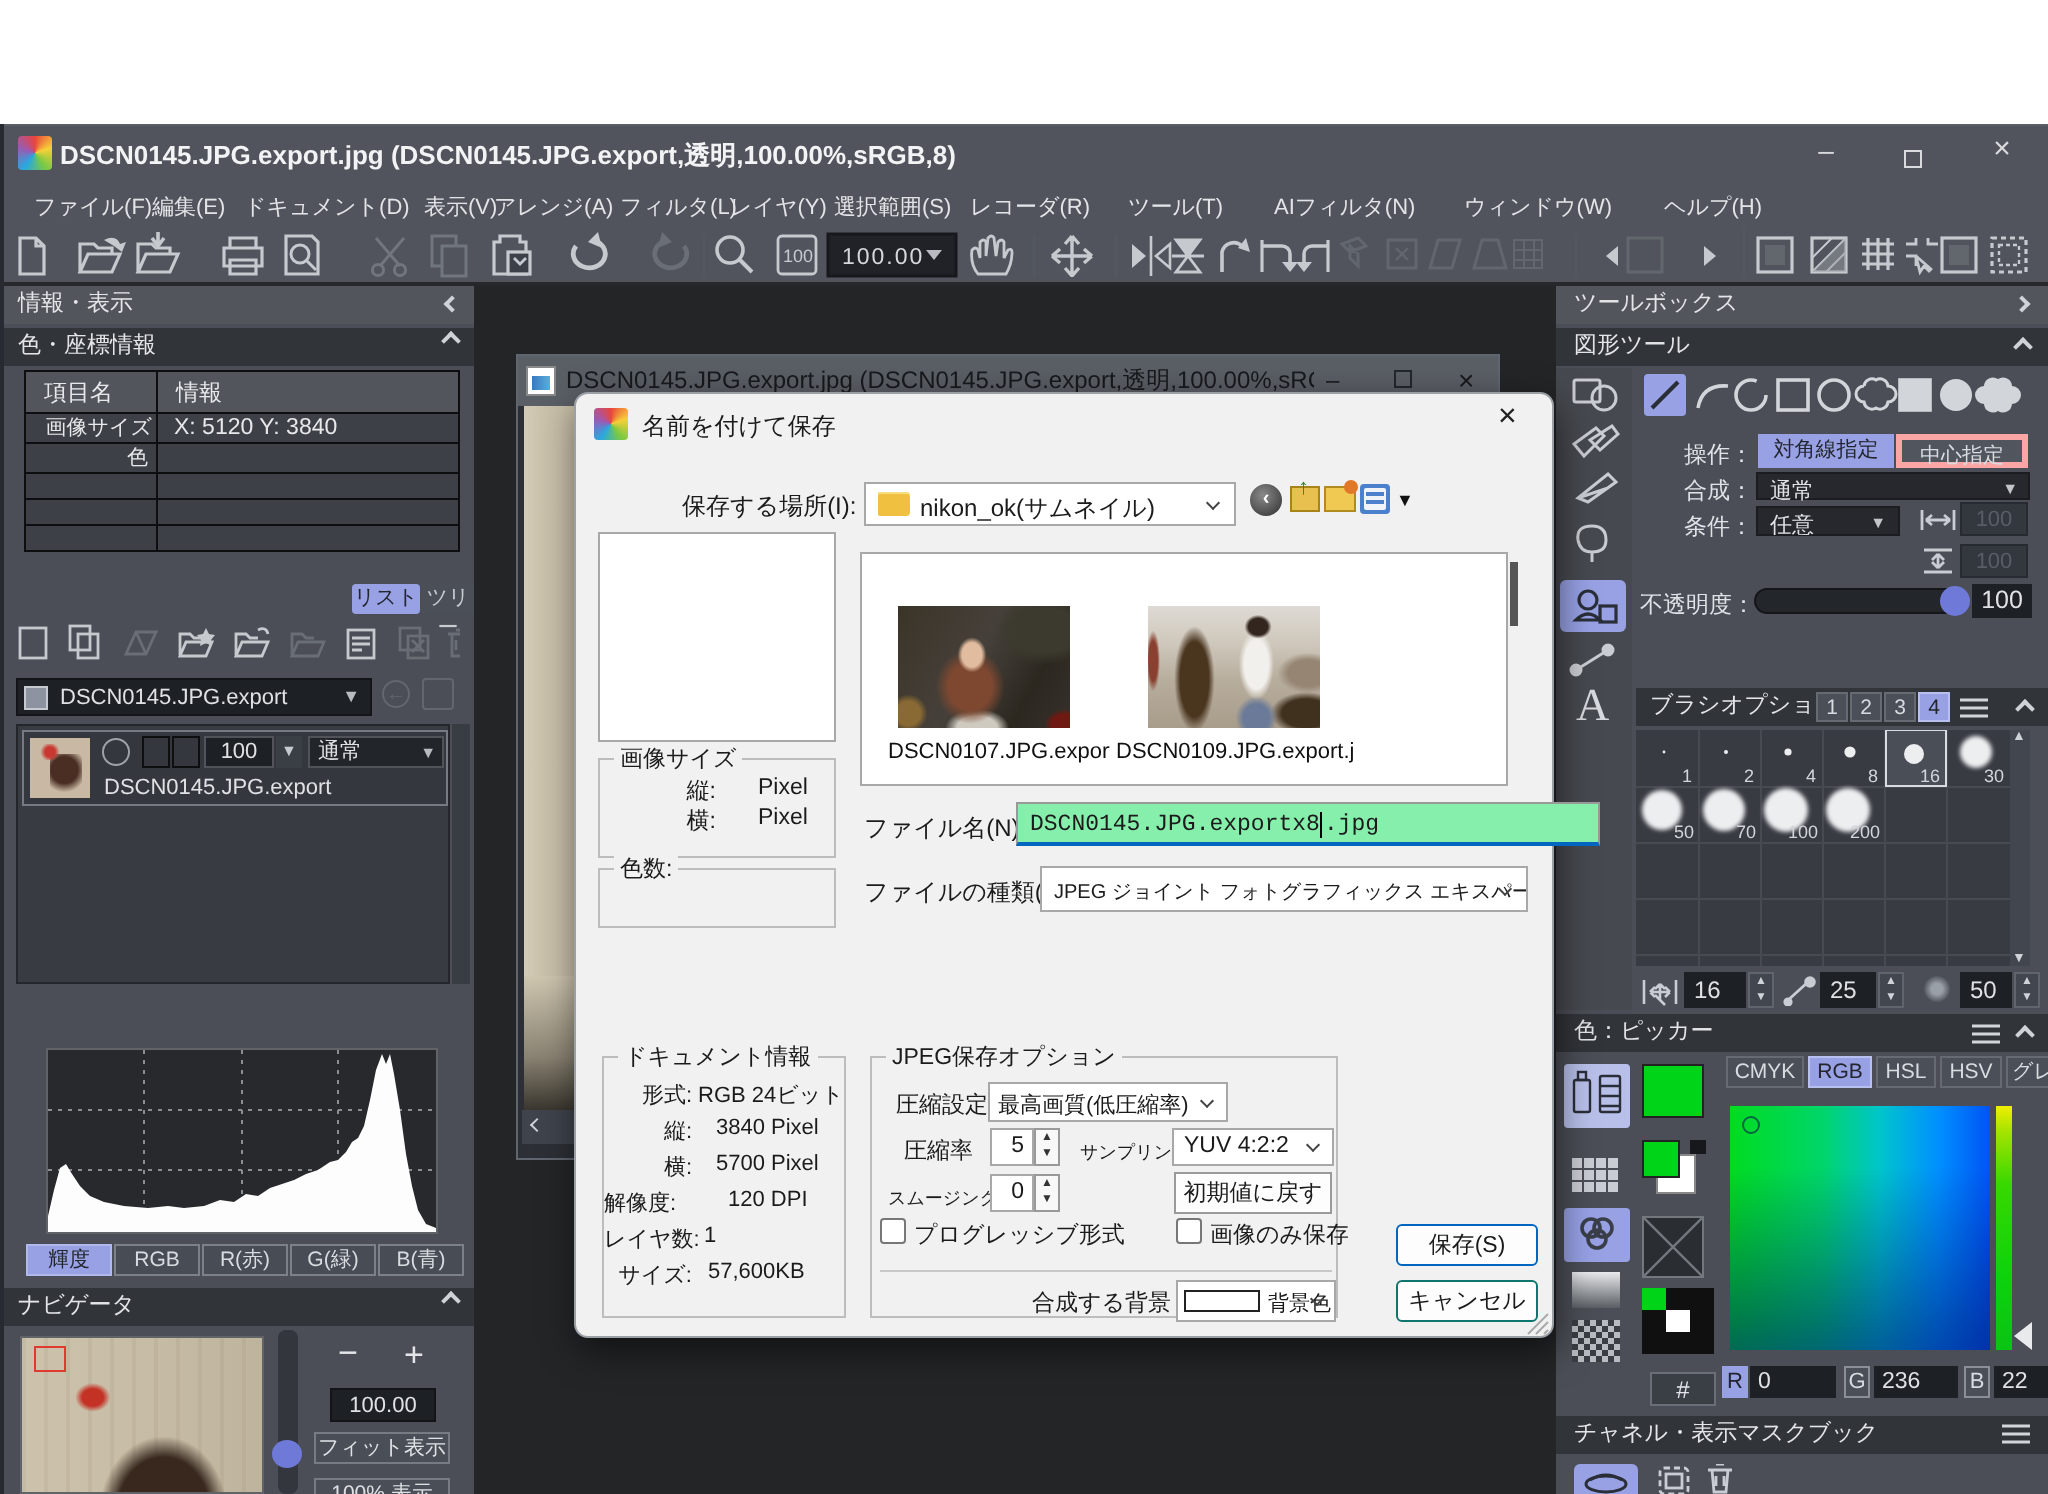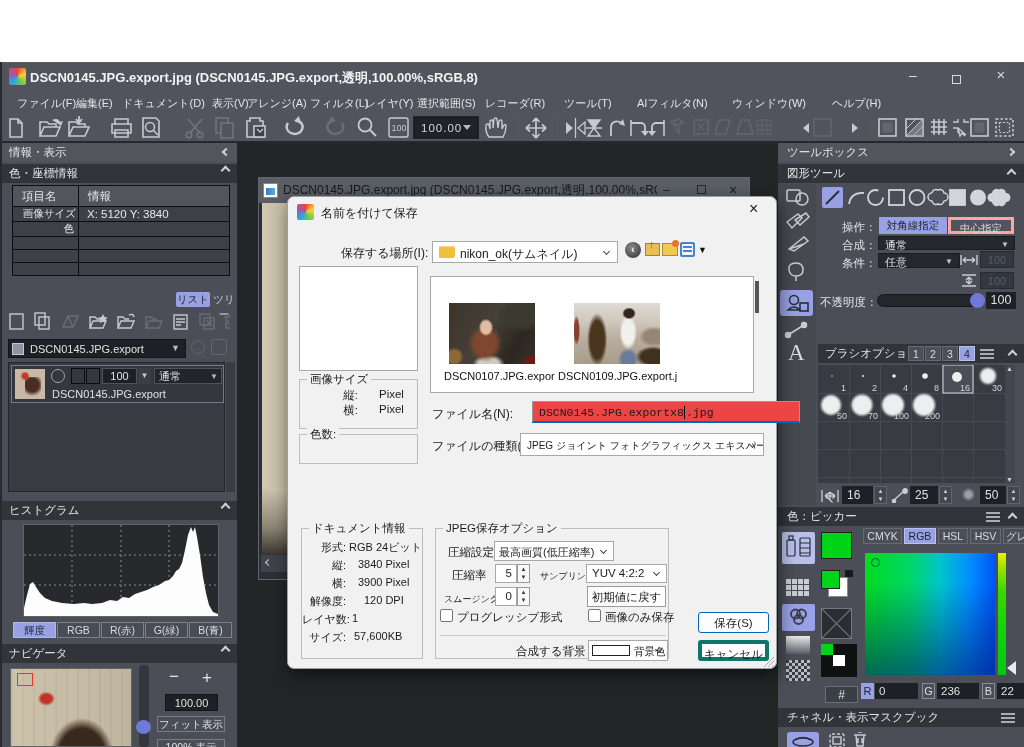--- a/index.html
+++ b/index.html
@@ -244,21 +244,20 @@
         <div class="abs" style="left:39px;top:3px;width:14px;height:14px;border-radius:50%;border:1.5px solid #9da1a8"></div>
         <div class="abs" style="left:59px;top:2px;width:14px;height:16px;border:1.5px solid #0d0e10"></div>
         <div class="abs" style="left:74px;top:2px;width:14px;height:16px;border:1.5px solid #0d0e10"></div>
         <div class="abs" style="left:90px;top:2px;width:35px;height:16px;background:#1d2024;border:1px solid #50545a;color:#dfe1e4;font-size:11px;text-align:center;line-height:15px">100</div>
         <div class="abs" style="left:126px;top:2px;width:13px;height:16px;background:#3a3e45;color:#c6cad0;font-size:8px;text-align:center;line-height:16px">▼</div>
         <div class="abs" style="left:142px;top:2px;width:68px;height:16px;background:#22252a;border:1px solid #50545a;color:#dfe1e4;font-size:11px;padding-left:4px;line-height:15px">通常<span style="float:right;font-size:8px;margin-right:3px;color:#b8bbc0">▼</span></div>
         <div class="abs" style="left:40px;top:22px;color:#dfe1e4;font-size:11px">DSCN0145.JPG.export</div>
       </div>
     </div>
     <div class="abs" style="left:226px;top:219px;width:9px;height:130px;background:#383c43"></div>
-    <div class="phead" style="top:358px">ヒストグラム<span class="chev chU"></span></div>
     <div id="histo" class="abs" style="left:23px;top:381px;width:196px;height:93px;background:#28292c;border:1px solid #606469">
       <svg width="194" height="91">
         <g stroke="#8a8e94" stroke-width="1" stroke-dasharray="2 3">
           <line x1="48" y1="0" x2="48" y2="91"></line>
             <line x1="97" y1="0" x2="97" y2="91"></line>
             <line x1="145" y1="0" x2="145" y2="91"></line>
           <line x1="0" y1="30" x2="194" y2="30"></line>
             <line x1="0" y1="60" x2="194" y2="60"></line>
         </g>
         <path d="M0 91 L0 83 L3 70 L6 59 L9 57 L12 62 L16 68 L21 73 L28 76 L38 78 L50 79 L60 78 L68 79 L78 78 L86 75 L93 76 L99 72 L105 73 L111 69 L117 67 L123 65 L129 62 L135 60 L141 56 L145 55 L149 51 L152 46 L155 44 L158 38 L161 25 L164 10 L167 2 L169 7 L171 2 L173 12 L176 30 L179 52 L182 68 L185 80 L189 87 L194 89 L194 91 Z" fill="#fdfdfd"></path>
@@ -348,21 +347,21 @@
 
     <div class="abs" style="left:64px;top:77px;font-size:11.5px;color:#dfe2e6">操作：</div>
     <div class="abs" style="left:101px;top:74px;width:68px;height:17px;background:#97a1e4;color:#23262e;font-size:10.5px;text-align:center;line-height:17px">対角線指定</div>
     <div class="abs" style="left:170px;top:74px;width:66px;height:17px;background:#50555e;border:3px solid #fca5a5;color:#d8dbdf;font-size:10.5px;text-align:center;line-height:16px">中心指定</div>
     <div class="abs" style="left:64px;top:95px;font-size:11.5px;color:#dfe2e6">合成：</div>
     <div class="abs" style="left:100px;top:93px;width:137px;height:14px;background:#26282d;border:1px solid #1a1c20">
       <span class="abs" style="left:6px;top:1px;font-size:11px;color:#dfe2e6">通常</span>
       <span class="abs" style="right:5px;top:3px;font-size:8px;color:#c2c5ca">▼</span>
     </div>
     <div class="abs" style="left:64px;top:113px;font-size:11.5px;color:#dfe2e6">条件：</div>
-    <div class="abs" style="left:100px;top:110px;width:82px;height:15px;background:#26282d;border:1px solid #1a1c20">
+    <div class="abs" style="left:100px;top:110px;width:72px;height:15px;background:#26282d;border:1px solid #1a1c20">
       <span class="abs" style="left:6px;top:1px;font-size:11px;color:#dfe2e6">任意</span>
       <span class="abs" style="right:6px;top:3px;font-size:8px;color:#c2c5ca">▼</span>
     </div>
     <svg class="abs" style="left:182px;top:110px" width="18" height="14" stroke="#c9ccd2" stroke-width="1.4" fill="none">
         <path d="M1 2 L1 12 M17 2 L17 12 M3 7 L15 7 M3 7 l3 -2.5 M3 7 l3 2.5 M15 7 l-3 -2.5 M15 7 l-3 2.5"></path>
       </svg>
     <div class="abs" style="left:202px;top:108px;width:34px;height:17px;background:#33373e;border:1px solid #272b31;color:#585d66;font-size:11px;text-align:center;line-height:16px">100</div>
     <svg class="abs" style="left:182px;top:130px" width="18" height="15" stroke="#c9ccd2" stroke-width="1.4" fill="none">
         <path d="M2 2 L16 2 M2 13 L16 13 M9 4 L9 11 M9 4 l-3 3 M9 4 l3 3 M9 11 l-3 -3 M9 11 l3 -3"></path>
       </svg>
@@ -601,39 +600,39 @@
         radial-gradient(ellipse 4px 18px at 3% 45%,#8a4030 55%,rgba(138,64,48,0) 85%),
         radial-gradient(ellipse 22px 13px at 92% 88%,#40301e 55%,rgba(64,48,30,0) 82%),
         radial-gradient(ellipse 18px 12px at 93% 55%,#968572 55%,rgba(150,133,114,0) 85%),
         linear-gradient(180deg,#dedad4 0%,#cfc8bc 30%,#b8ae9e 60%,#a89c8a 100%)"></div>
       <div class="abs" style="left:13px;top:93px;font-size:11px;color:#111;width:111px;overflow:hidden;white-space:nowrap">DSCN0107.JPG.export.j...</div>
       <div class="abs" style="left:127px;top:93px;font-size:11px;color:#111;width:120px;overflow:hidden;white-space:nowrap">DSCN0109.JPG.export.j...</div>
     </div>
     <div class="abs" style="left:467px;top:84px;width:4px;height:32px;background:#555"></div>
 
     <div class="abs" style="left:144px;top:209px;font-size:12px">ファイル名(N):</div>
-    <div class="abs" style="left:244px;top:204px;width:268px;height:22px;background:#ef4444;border:1px solid #999;border-bottom:2px solid #0066c0">
+    <div class="abs" style="left:220px;top:204px;width:292px;height:22px;background:#86efac;border:1px solid #999;border-bottom:2px solid #0066c0">
       <span class="abs" style="left:6px;top:4px;font-size:11.5px;font-family:'Liberation Mono',monospace">DSCN0145.JPG.exportx8<span style="border-left:1px solid #000;margin:0 0.5px"></span>.jpg</span>
     </div>
 
     <div class="abs" style="left:144px;top:241px;font-size:12px">ファイルの種類(T):</div>
     <div class="cmb abs" style="left:232px;top:236px;width:244px;height:23px">
       <span class="abs" style="left:6px;top:5px;font-size:10px;white-space:nowrap">JPEG ジョイント フォトグラフィックス エキスパートグループ</span>
       <span class="chD" style="right:8px;top:8px"></span>
     </div>
 
     <div class="gb abs" style="left:13px;top:331px;width:122px;height:131px">
         <span>ドキュメント情報</span>
       <div class="abs" style="left:0px;top:11px;width:44px;text-align:right;font-size:11px">形式:</div>
         <div class="abs" style="left:47px;top:11px;font-size:11px;width:72px;overflow:hidden">RGB 24ビット</div>
       <div class="abs" style="left:0px;top:29px;width:44px;text-align:right;font-size:11px">縦:</div>
         <div class="abs" style="left:56px;top:29px;font-size:11px">3840 Pixel</div>
       <div class="abs" style="left:0px;top:47px;width:44px;text-align:right;font-size:11px">横:</div>
-        <div class="abs" style="left:56px;top:47px;font-size:11px">3900 Pixel</div>
-      <div class="abs" style="left:0px;top:65px;width:44px;text-align:right;font-size:11px">解像度:</div>
+        <div class="abs" style="left:56px;top:47px;font-size:11px">5700 Pixel</div>
+      <div class="abs" style="left:0px;top:65px;width:44px;font-size:11px">解像度:</div>
         <div class="abs" style="left:62px;top:65px;font-size:11px">120 DPI</div>
       <div class="abs" style="left:0px;top:83px;width:44px;text-align:right;font-size:11px">レイヤ数:</div>
         <div class="abs" style="left:50px;top:83px;font-size:11px">1</div>
       <div class="abs" style="left:0px;top:101px;width:44px;text-align:right;font-size:11px">サイズ:</div>
         <div class="abs" style="left:52px;top:101px;font-size:11px">57,600KB</div>
     </div>
 
     <div class="gb abs" style="left:147px;top:331px;width:234px;height:131px">
         <span>JPEG保存オプション</span>
       <div class="abs" style="left:12px;top:16px;font-size:11.5px">圧縮設定</div>
@@ -659,18 +658,18 @@
       <div class="abs" style="left:169px;top:81px;font-size:11.5px">画像のみ保存</div>
       <div class="abs" style="left:4px;top:106px;width:226px;height:1px;background:#c8c8c8"></div>
       <div class="abs" style="left:80px;top:115px;font-size:11.5px">合成する背景</div>
       <div class="cmb abs" style="left:152px;top:111px;width:80px;height:21px">
           <span class="abs" style="left:3px;top:4px;width:38px;height:11px;background:#fff;border:1px solid #222"></span>
           <span class="abs" style="left:45px;top:4px;font-size:10.5px">背景色</span>
           <span class="chD" style="right:6px;top:6px"></span>
         </div>
     </div>
     <div class="abs" style="left:410px;top:415px;width:71px;height:21px;background:#fdfdfd;border:1px solid #0066c0;border-radius:3px;text-align:center;font-size:11.5px;line-height:20px">保存(S)</div>
-    <div class="abs" style="left:410px;top:443px;width:71px;height:21px;background:#fdfdfd;border:4px solid #0f766e;border-radius:3px;text-align:center;font-size:11.5px;line-height:20px">キャンセル</div>
+    <div class="abs" style="left:410px;top:443px;width:71px;height:21px;background:#fdfdfd;border:1px solid #0f766e;border-radius:3px;text-align:center;font-size:11.5px;line-height:20px">キャンセル</div>
     <svg class="abs" style="left:475px;top:459px" width="12" height="12">
         <path d="M11 1 L1 11 M11 5 L5 11 M11 9 L9 11" stroke="#aaa" stroke-width="1" fill="none"></path>
       </svg>
   </div>
 </div>
 
 </body></html>

